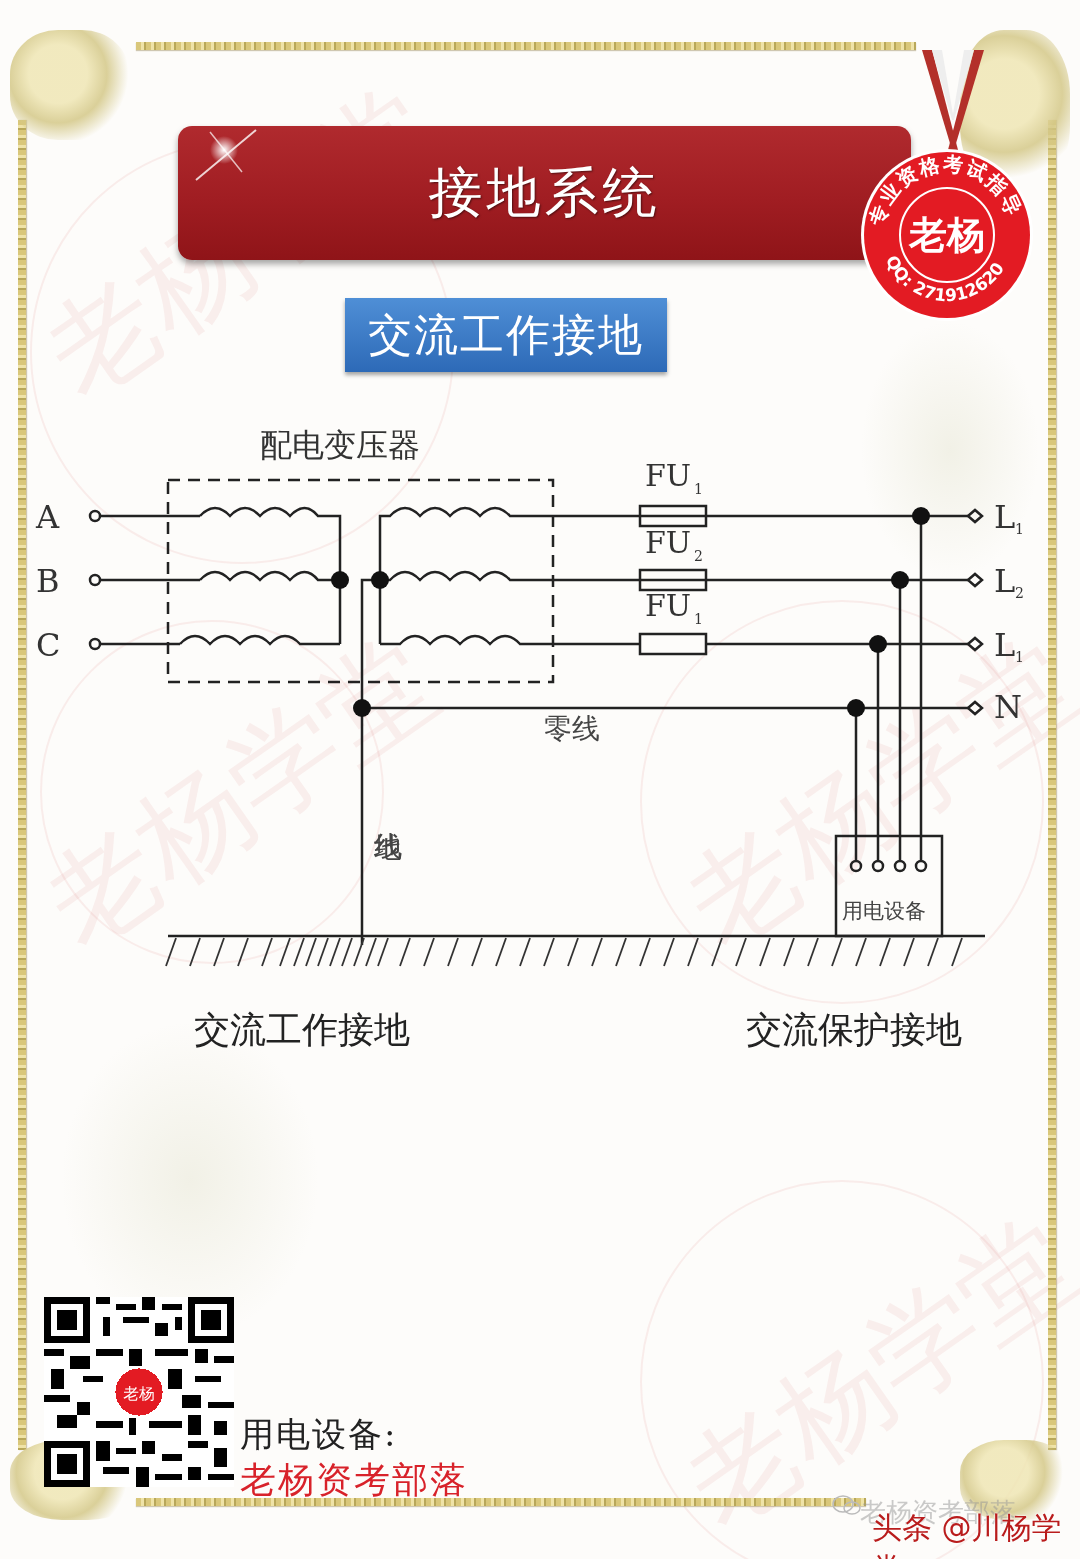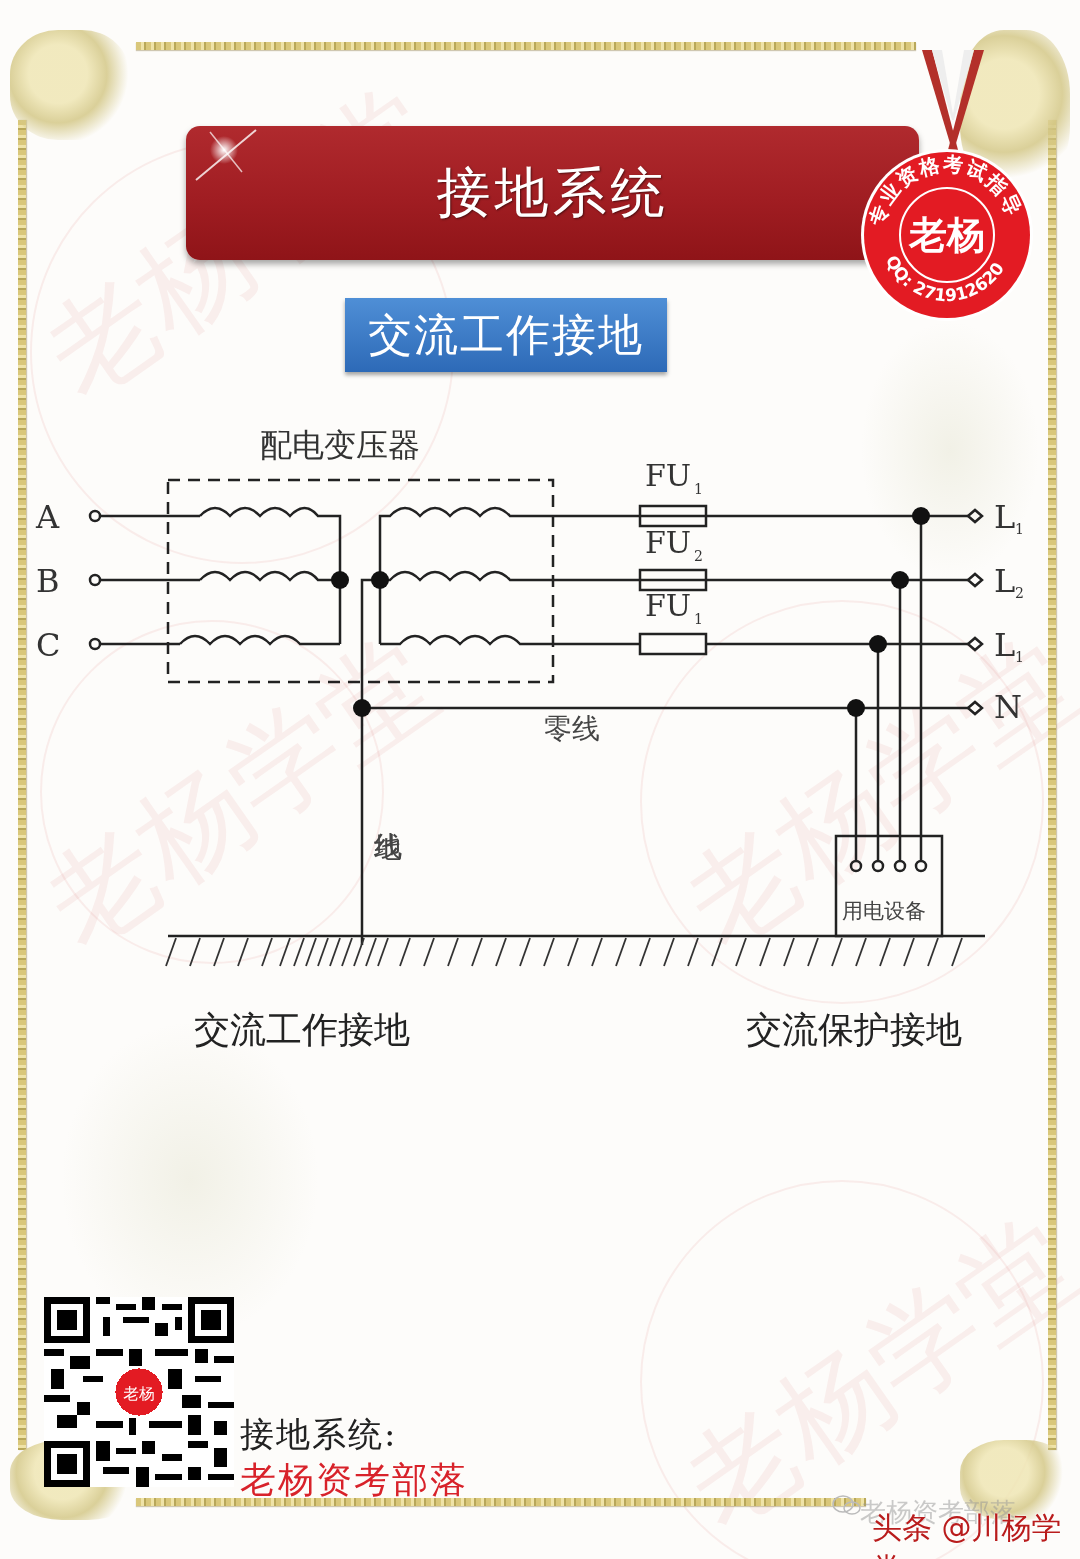--- a/index.html
+++ b/index.html
@@ -10,21 +10,21 @@
   .rope-h{height:8px;background:repeating-linear-gradient(90deg,#d9c77a 0 5px,#efe3a8 5px 8px,#b9a85a 8px 10px);box-shadow:0 1px 1px rgba(120,100,40,.35);}
   .rope-v{width:8px;background:repeating-linear-gradient(180deg,#d9c77a 0 5px,#efe3a8 5px 8px,#b9a85a 8px 10px);box-shadow:1px 0 1px rgba(120,100,40,.35);}
   .corner{background:radial-gradient(circle at 40% 40%,#efe6b4 0 30%,#d4c888 50%,rgba(0,0,0,0) 72%);opacity:.85;border-radius:40%;}
   
   .wm-ring{border:2px solid rgba(220,120,120,.12);border-radius:50%;}
   .wm-text{color:rgba(220,120,120,.10);font-size:110px;transform:rotate(-35deg);white-space:nowrap;font-family:"DejaVu Sans",sans-serif;}
   .leaf{background:radial-gradient(ellipse at center,rgba(200,200,160,.22),rgba(255,255,255,0) 70%);}
   
   .banner{left:178px;top:126px;width:733px;height:134px;border-radius:14px;
           background:linear-gradient(180deg,#b02a2e 0%,#a01d22 55%,#8f1418 100%);
-          box-shadow:0 4px 6px rgba(0,0,0,.35);display:flex;align-items:center;justify-content:center;margin-left:8px;}
+          box-shadow:0 4px 6px rgba(0,0,0,.35);display:flex;align-items:center;justify-content:center;}
   .banner-text{color:#fff;font-size:54px;letter-spacing:4px;text-shadow:1px 1px 2px rgba(0,0,0,.5);}
   .sparkle{left:190px;top:128px;width:70px;height:60px;}
   .subbanner{left:345px;top:298px;width:322px;height:74px;background:linear-gradient(180deg,#4f8fd6,#2d6ab7);
              box-shadow:0 3px 4px rgba(0,0,0,.35);display:flex;align-items:center;justify-content:center;}
   .subbanner-text{color:#fff;font-size:44px;letter-spacing:2px;}
   
   .medal{left:858px;top:146px;width:178px;height:178px;}
   
   .diagram{left:0;top:400px;width:1080px;height:600px;}
   .cap{font-size:36px;color:#222;}
@@ -281,21 +281,21 @@
       <rect x="14" y="26" width="2" height="3"></rect>
     <rect x="17" y="27" width="4" height="1"></rect>
       <rect x="22" y="26" width="2" height="2"></rect>
       <rect x="25" y="27" width="4" height="1"></rect>
   </g>
   <rect x="10.5" y="10.5" width="8" height="8" rx="1.5" fill="#fff"></rect>
   <circle cx="14.5" cy="14.5" r="3.6" fill="#e31b23"></circle>
   <text x="14.5" y="15.6" font-size="2.4" fill="#fff" text-anchor="middle" font-family="DejaVu Sans, sans-serif">老杨</text>
 </svg>
 
-<div class="abs wechat-label">接地系统:</div>
+<div class="abs wechat-label">用电设备:</div>
 <div class="abs wechat-name">老杨资考部落</div>
 
 <svg class="abs" style="left:832px;top:1494px;" width="30" height="24" viewBox="0 0 30 24">
   <ellipse cx="11" cy="10" rx="10" ry="8" fill="none" stroke="#bbb" stroke-width="1.5"></ellipse>
   <ellipse cx="20" cy="14" rx="8" ry="6" fill="none" stroke="#bbb" stroke-width="1.5"></ellipse>
 </svg>
 <div class="abs wm-bottom">老杨资考部落</div>
 <div class="abs toutiao">头条 @川杨学堂</div>
 
 </body></html>

